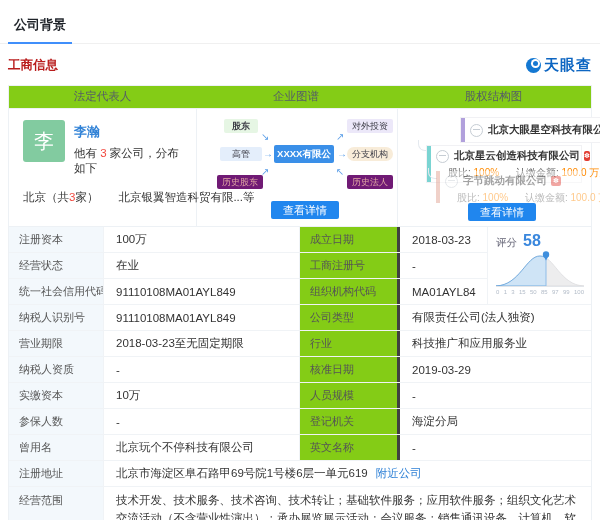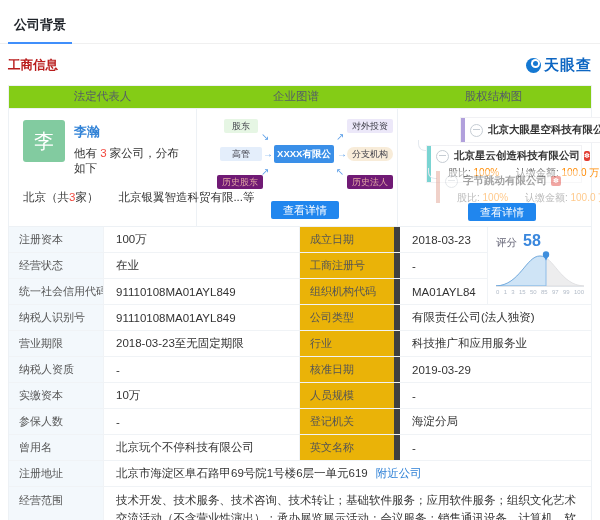--- a/index.html
+++ b/index.html
@@ -68,22 +68,22 @@
   .faded{opacity:.45;}
 
   
   .info{margin:0 8px;border:1px solid #edf1f5;border-top:none;position:relative;font-size:11.5px;}
   .irow{display:flex;border-bottom:1px solid #f0f3f6;height:25px;}
   .irow:last-child{border-bottom:none;}
   .lcell{width:95px;background:#f3f8fc;color:#555;display:flex;align-items:center;padding-left:10px;
     box-sizing:border-box;flex-shrink:0;border-right:1px solid #f0f3f6;white-space:nowrap;overflow:hidden;font-size:11px;}
   .vcell1{width:196px;display:flex;align-items:center;padding-left:12px;box-sizing:border-box;color:#333;
     border-right:1px solid #f0f3f6;flex-shrink:0;white-space:nowrap;}
-  .lcell2{width:100px;background:#eab308;color:#555;display:flex;align-items:center;padding-left:10px;
-    box-sizing:border-box;flex-shrink:0;border-right:6px solid #404040;white-space:nowrap;font-size:11px;}
+  .lcell2{width:100px;background:#84cc16;color:#555;display:flex;align-items:center;padding-left:10px;
+    box-sizing:border-box;flex-shrink:0;border-right:3px solid #404040;white-space:nowrap;font-size:11px;}
   .vcell2{flex:1;display:flex;align-items:center;padding-left:12px;color:#333;white-space:nowrap;overflow:hidden;}
   .vwide{flex:1;display:flex;align-items:center;padding-left:12px;color:#333;gap:8px;}
   .scope-row{height:auto;min-height:40px;}
   .scope-val{flex:1;padding:5px 14px 5px 12px;color:#333;line-height:1.55;display:block;}
   .link{color:#2f81d6;cursor:pointer;}
 
   
   .score-box{position:absolute;right:0;top:0;width:104px;height:77px;background:#fff;
     border-left:1px solid #f0f3f6;padding:5px 8px 0;box-sizing:border-box;z-index:3;}
   .score-head{font-size:10.5px;color:#667;}
@@ -126,21 +126,21 @@
             </div>
           </div>
           <div class="lr-bottom">
             <span><span>北京（共</span><span class="red">3</span><span>家）</span></span>
             <span>北京银翼智造科贸有限...等</span>
           </div>
         </div>
       </div>
 
       <div class="pb-cell w2">
-        <div class="gnode n-green" style="left:27px;top:10px;width:34px;">股东</div>
+        <div class="gnode n-green" style="left:27px;top:10px;width:34px;font-weight:bold;">股东</div>
         <div class="gnode n-blue" style="left:23px;top:38px;width:42px;">高管</div>
         <div class="gnode n-pink" style="left:20px;top:66px;width:46px;">历史股东</div>
         <div class="gnode n-center" style="left:77px;top:36px;width:60px;">XXXX有限公司</div>
         <div class="gnode n-purple" style="left:150px;top:10px;width:46px;">对外投资</div>
         <div class="gnode n-tan" style="left:150px;top:38px;width:46px;border-radius:7px;">分支机构</div>
         <div class="gnode n-pink" style="left:150px;top:66px;width:46px;">历史法人</div>
         <span class="garrow" style="left:64px;top:22px;">↘</span>
         <span class="garrow" style="left:66px;top:39px;">→</span>
         <span class="garrow" style="left:64px;top:57px;">↗</span>
         <span class="garrow" style="left:139px;top:22px;">↗</span>

